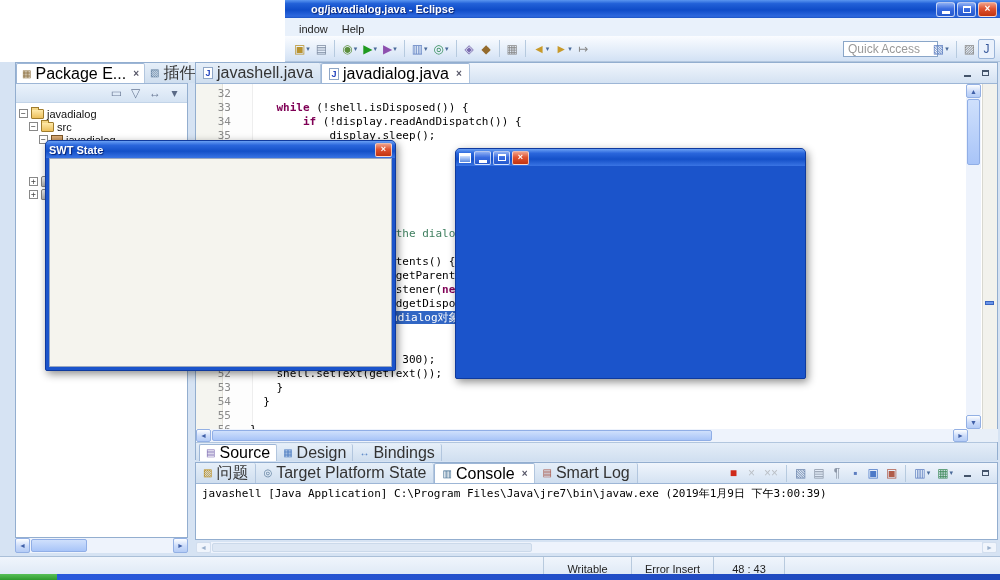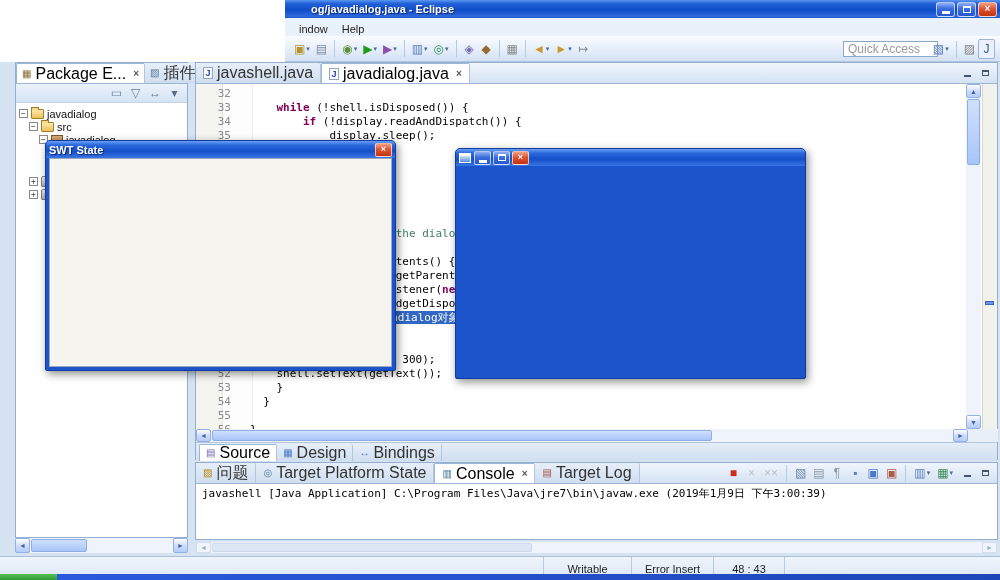--- a/index.html
+++ b/index.html
@@ -413,21 +413,21 @@
             <span class="tglyph" style="color: rgb(90, 122, 154);">◎</span>
             <span class="tlabel">Target Platform State</span>
           </div>
           <div class="vtab active">
             <span class="tglyph" style="color: rgb(61, 106, 143);">▥</span>
             <span class="tlabel">Console</span>
             <span class="tclose">×</span>
           </div>
           <div class="vtab">
             <span class="tglyph" style="color: rgb(168, 86, 72);">▤</span>
-            <span class="tlabel">Target Log</span>
+            <span class="tlabel">Smart Log</span>
           </div>
         </span>
       <span id="console-icons">
           <span class="tbtn">
             <span class="glyph" style="color: rgb(207, 42, 27);">■</span>
           </span>
           <span class="tbtn dis">
             <span class="glyph" style="color: rgb(138, 138, 138);">×</span>
           </span>
           <span class="tbtn dis">

